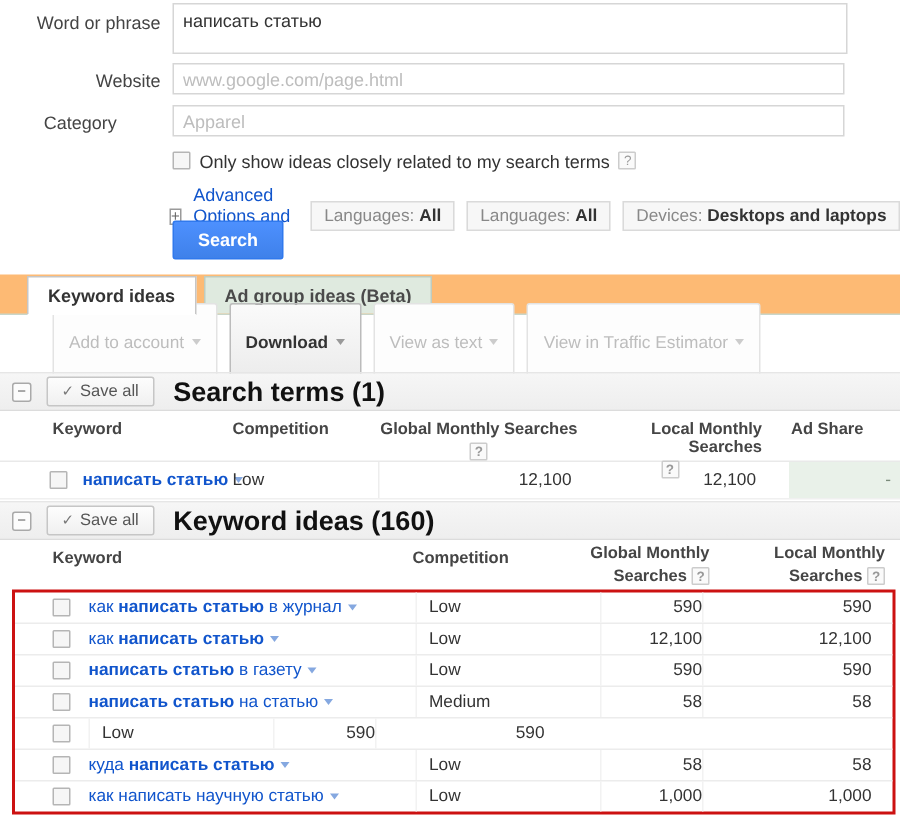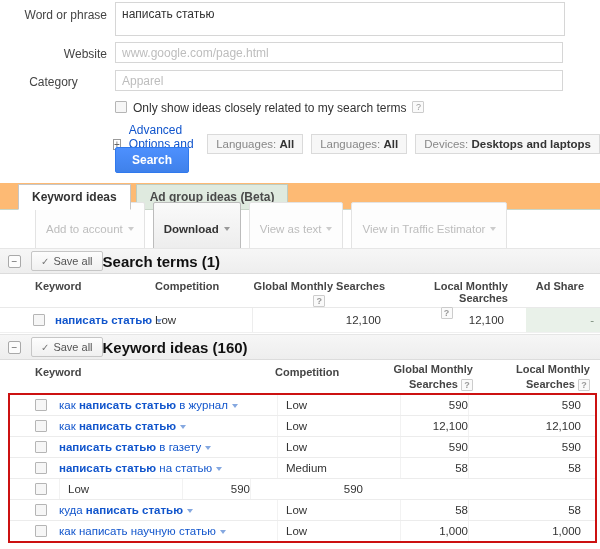--- a/index.html
+++ b/index.html
@@ -50,30 +50,30 @@
   .tbtn.disabled .tcaret{border-top-color:#ccc;}
   
   .band{position:absolute;left:0;width:600px;height:26px;background:linear-gradient(#f6f6f6,#eeeeee);
     border-top:1px solid #e6e6e6;border-bottom:1px solid #dcdcdc;display:flex;align-items:center;box-sizing:border-box;}
   #band1{top:248px;} #band2{top:334px;}
   .minusbox{margin-left:8px;width:13px;height:13px;line-height:11px;text-align:center;border:1px solid #a9a9a9;
     background:#fcfcfc;color:#666;font-size:10px;border-radius:2px;box-sizing:border-box;cursor:pointer;}
   .saveall{margin-left:10px;display:flex;align-items:center;gap:4px;border:1px solid #c6c6c6;
     background:linear-gradient(#fdfdfd,#f0f0f0);padding:3px 9px;border-radius:2px;font-size:11px;color:#555;cursor:pointer;}
   .saveall .chk{color:#777;font-size:10px;}
-  .band-title{font-weight:bold;font-size:15px;color:#111;}
+  .band-title{margin-left:13px;font-weight:bold;font-size:18px;color:#111;}
   
   #header1{position:absolute;left:0;top:274px;width:600px;height:34px;display:flex;box-sizing:border-box;
     padding-left:35px;border-bottom:1px solid #e9e9e9;font-size:11px;font-weight:bold;color:#454545;}
   #header1 .hc{padding-top:6px;box-sizing:border-box;}
   .h1-kw{width:120px;}
   .h1-comp{width:97px;}
   .h1-global{width:133px;text-align:right;}
   .h1-local{width:123px;text-align:right;}
-  .h1-adshare{flex:1;text-align:right;padding-right:16px;}
+  .h1-adshare{flex:1;text-align:center;padding-right:5px;}
   .hstack{display:inline-flex;flex-direction:column;align-items:center;gap:3px;}
   #row1{position:absolute;left:0;top:308px;width:600px;height:25px;display:flex;align-items:stretch;
     box-sizing:border-box;font-size:11.5px;border-bottom:1px solid #f0f0f0;}
   #row1 .rc{display:flex;align-items:center;box-sizing:border-box;}
   .r1-check{width:55px;padding-left:33px;}
   .r1-kw{width:100px;white-space:nowrap;}
   .r1-comp{width:97px;}
   .r1-global{width:133px;justify-content:flex-end;padding-right:4px;border-left:1px solid #ededed;}
   .r1-local{width:123px;justify-content:flex-end;padding-right:4px;}
   .r1-adshare{flex:1;margin-left:18px;background:#e9f1e9;justify-content:flex-end;padding-right:6px;color:#7a8a7a;}

